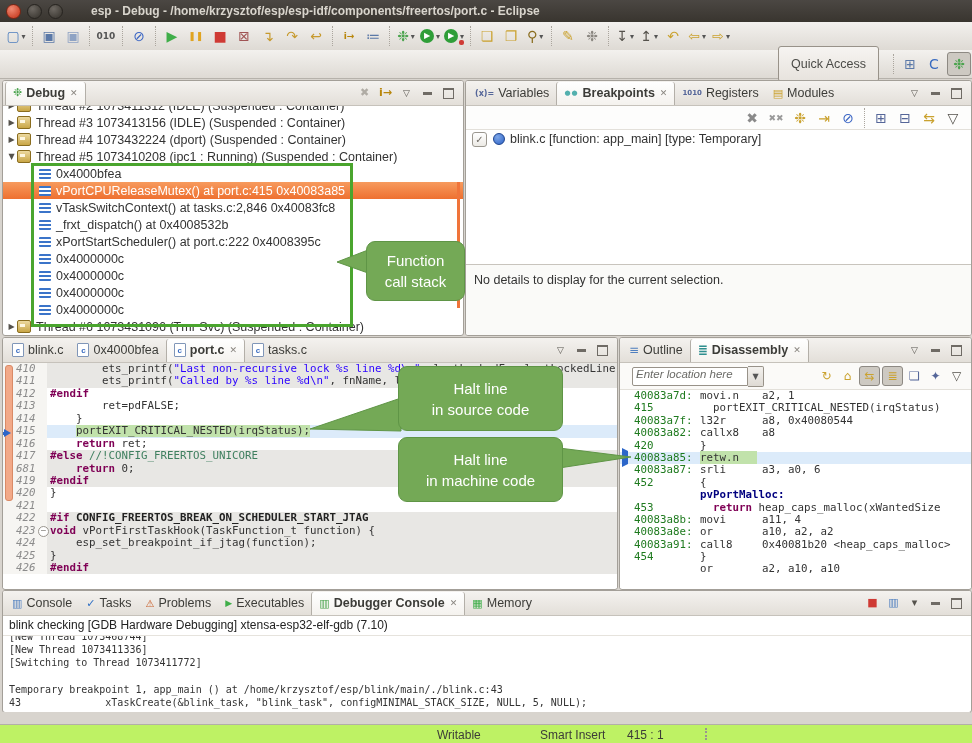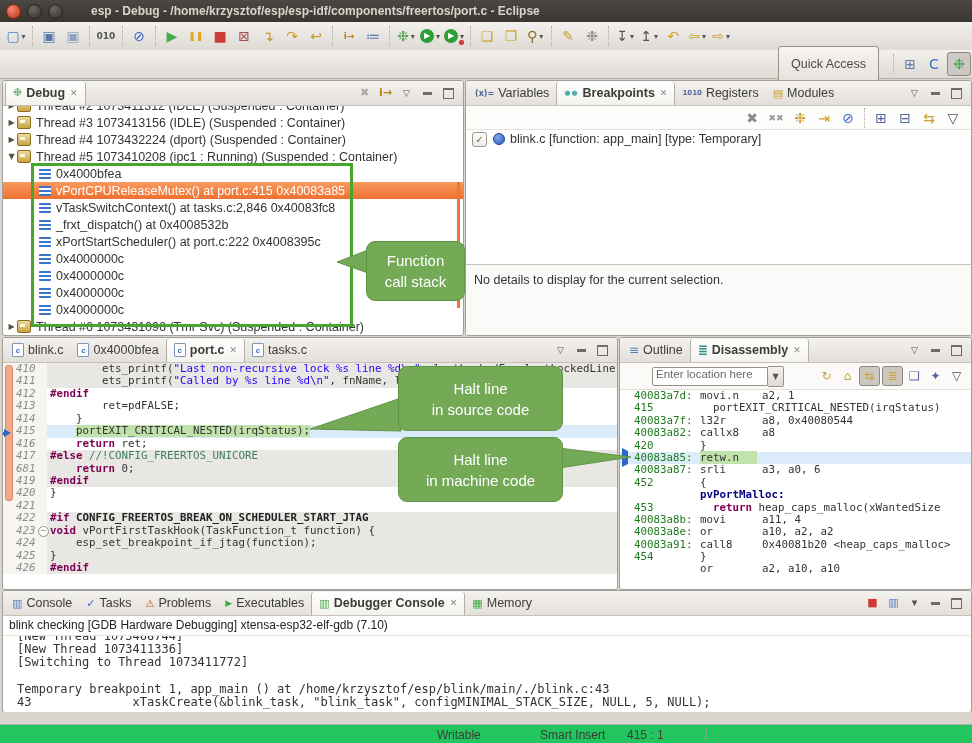--- a/index.html
+++ b/index.html
@@ -90,21 +90,21 @@
   .sh{background:#c1e2ab;}
   #ruler-range{position:absolute;left:2px;top:2px;width:6px;height:134px;background:#f2a988;
     border:1px solid #d98a66;border-radius:3px;}
   #ip-arrow{position:absolute;left:1px;top:66px;width:0;height:0;
     border-left:7px solid #2c66c9;border-top:4px solid transparent;border-bottom:4px solid transparent;}
   #ip-arrow:before{content:"";position:absolute;left:-10px;top:-1.5px;width:4px;height:3px;background:#2c66c9;}
   #fold-423{position:absolute;left:35px;width:9px;height:9px;border:1px solid #9a968f;border-radius:50%;
     background:#fff;color:#6f6b65;font-size:8px;line-height:7px;text-align:center;}
   
   #disasm-toolbar{height:26px;display:flex;align-items:center;border-bottom:1px solid #e3e0da;background:#fbfaf8;}
-  #loc-combo{display:flex;align-items:center;margin-left:32px;}
+  #loc-combo{display:flex;align-items:center;margin-left:12px;font-style:italic;}
   #loc-input{width:108px;height:17px;border:1px solid #989289;background:#fff;color:#6a6a66;
     font-size:11.5px;padding:0 3px;white-space:nowrap;overflow:hidden;border-radius:2px 0 0 2px;}
   #loc-dd{width:15px;height:19px;border:1px solid #989289;border-left:none;border-radius:0 2px 2px 0;
     background:linear-gradient(#f3f1ee,#dedad4);font-size:8px;color:#555;display:flex;align-items:center;justify-content:center;
     font-family:"DejaVu Sans",sans-serif;}
   #disasm-icons{margin-left:auto;display:flex;align-items:center;padding-right:4px;}
   #disasm-icons .tbtn{height:18px;min-width:17px;}
   #disasm-icons .glyph{font-size:12px;}
   #disasm-body{position:relative;height:198px;font-family:"DejaVu Sans Mono",monospace;background:#fff;}
   .dline{height:12.4px;line-height:12.4px;font-size:10.8px;display:flex;white-space:pre;}
@@ -113,25 +113,25 @@
   .dop{display:inline-block;width:62px;flex:0 0 auto;}
   .dargs{flex:1;overflow:hidden;}
   .dlabel{font-weight:bold;color:#00007f;}
   .dline.halt{background:#dcebfa;}
   .dline.halt .dop .sh{padding-right:18px;}
   .darrow{width:0;height:0;margin:2.5px 0 0 2px;
     border-left:6px solid #2c66c9;border-top:3.5px solid transparent;border-bottom:3.5px solid transparent;}
   
   #console-head-line{height:17px;font-size:12px;color:#222;padding:2px 0 0 6px;background:#fff;
     border-bottom:1px solid #e6e3dd;white-space:nowrap;}
-  #console-out{font-family:"DejaVu Sans Mono",monospace;font-size:12px;line-height:13.2px;
-    padding-left:6px;white-space:pre;overflow:hidden;height:78px;margin-left:8px;}
+  #console-out{font-family:"DejaVu Sans Mono",monospace;font-size:10px;line-height:13.2px;
+    padding-left:6px;white-space:pre;overflow:hidden;height:78px;}
   #console-out .cline:first-child{margin-top:-6px;}
   
-  #statusbar{position:absolute;left:0;top:724px;width:972px;height:19px;background:#22c55e;
+  #statusbar{position:absolute;left:0;top:724px;width:972px;height:19px;background:#bef264;
     border-top:1px solid #b3afa8;font-size:12px;color:#3c3c38;text-align:center;}
   #statusbar span{position:absolute;top:3px;white-space:nowrap;}
   #status-grip{position:absolute;left:705px;top:3px;width:2px;height:12px;border-left:2px dotted #9a968f;}
   
   .callout{position:absolute;background:#74a956;border:1px solid #5f9546;border-radius:9px;
     color:#fff;display:flex;flex-direction:column;align-items:center;justify-content:center;
     font-size:15px;line-height:21px;z-index:40;text-align:center;}
   #svg-overlay{position:absolute;left:0;top:0;width:972px;height:743px;pointer-events:none;z-index:39;}
   .filler{position:absolute;left:2px;top:712px;width:968px;height:12px;background:#d8d4ce;}
 </style>

